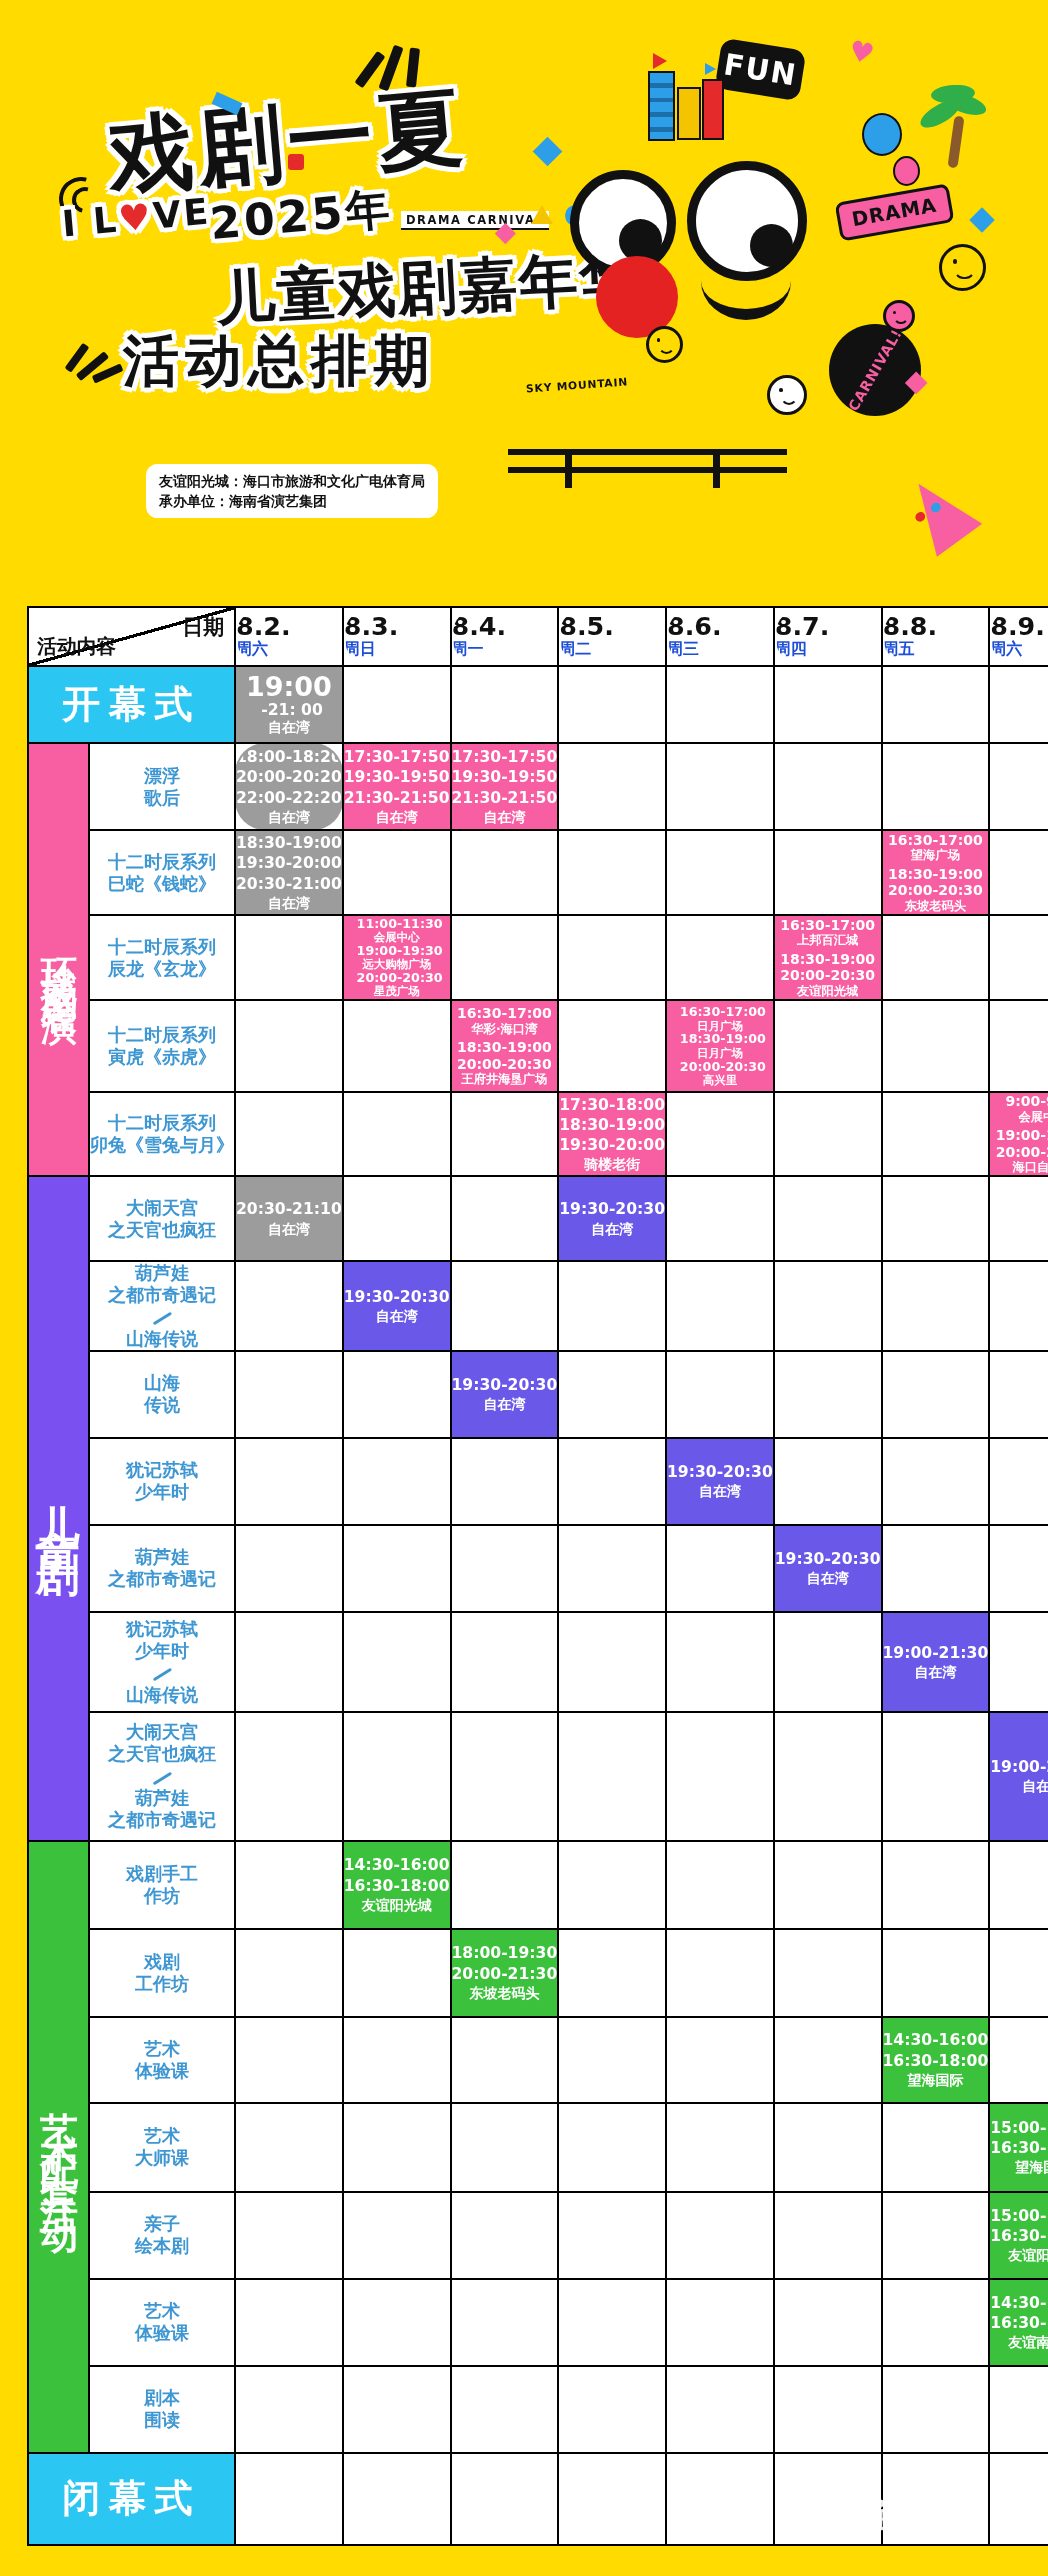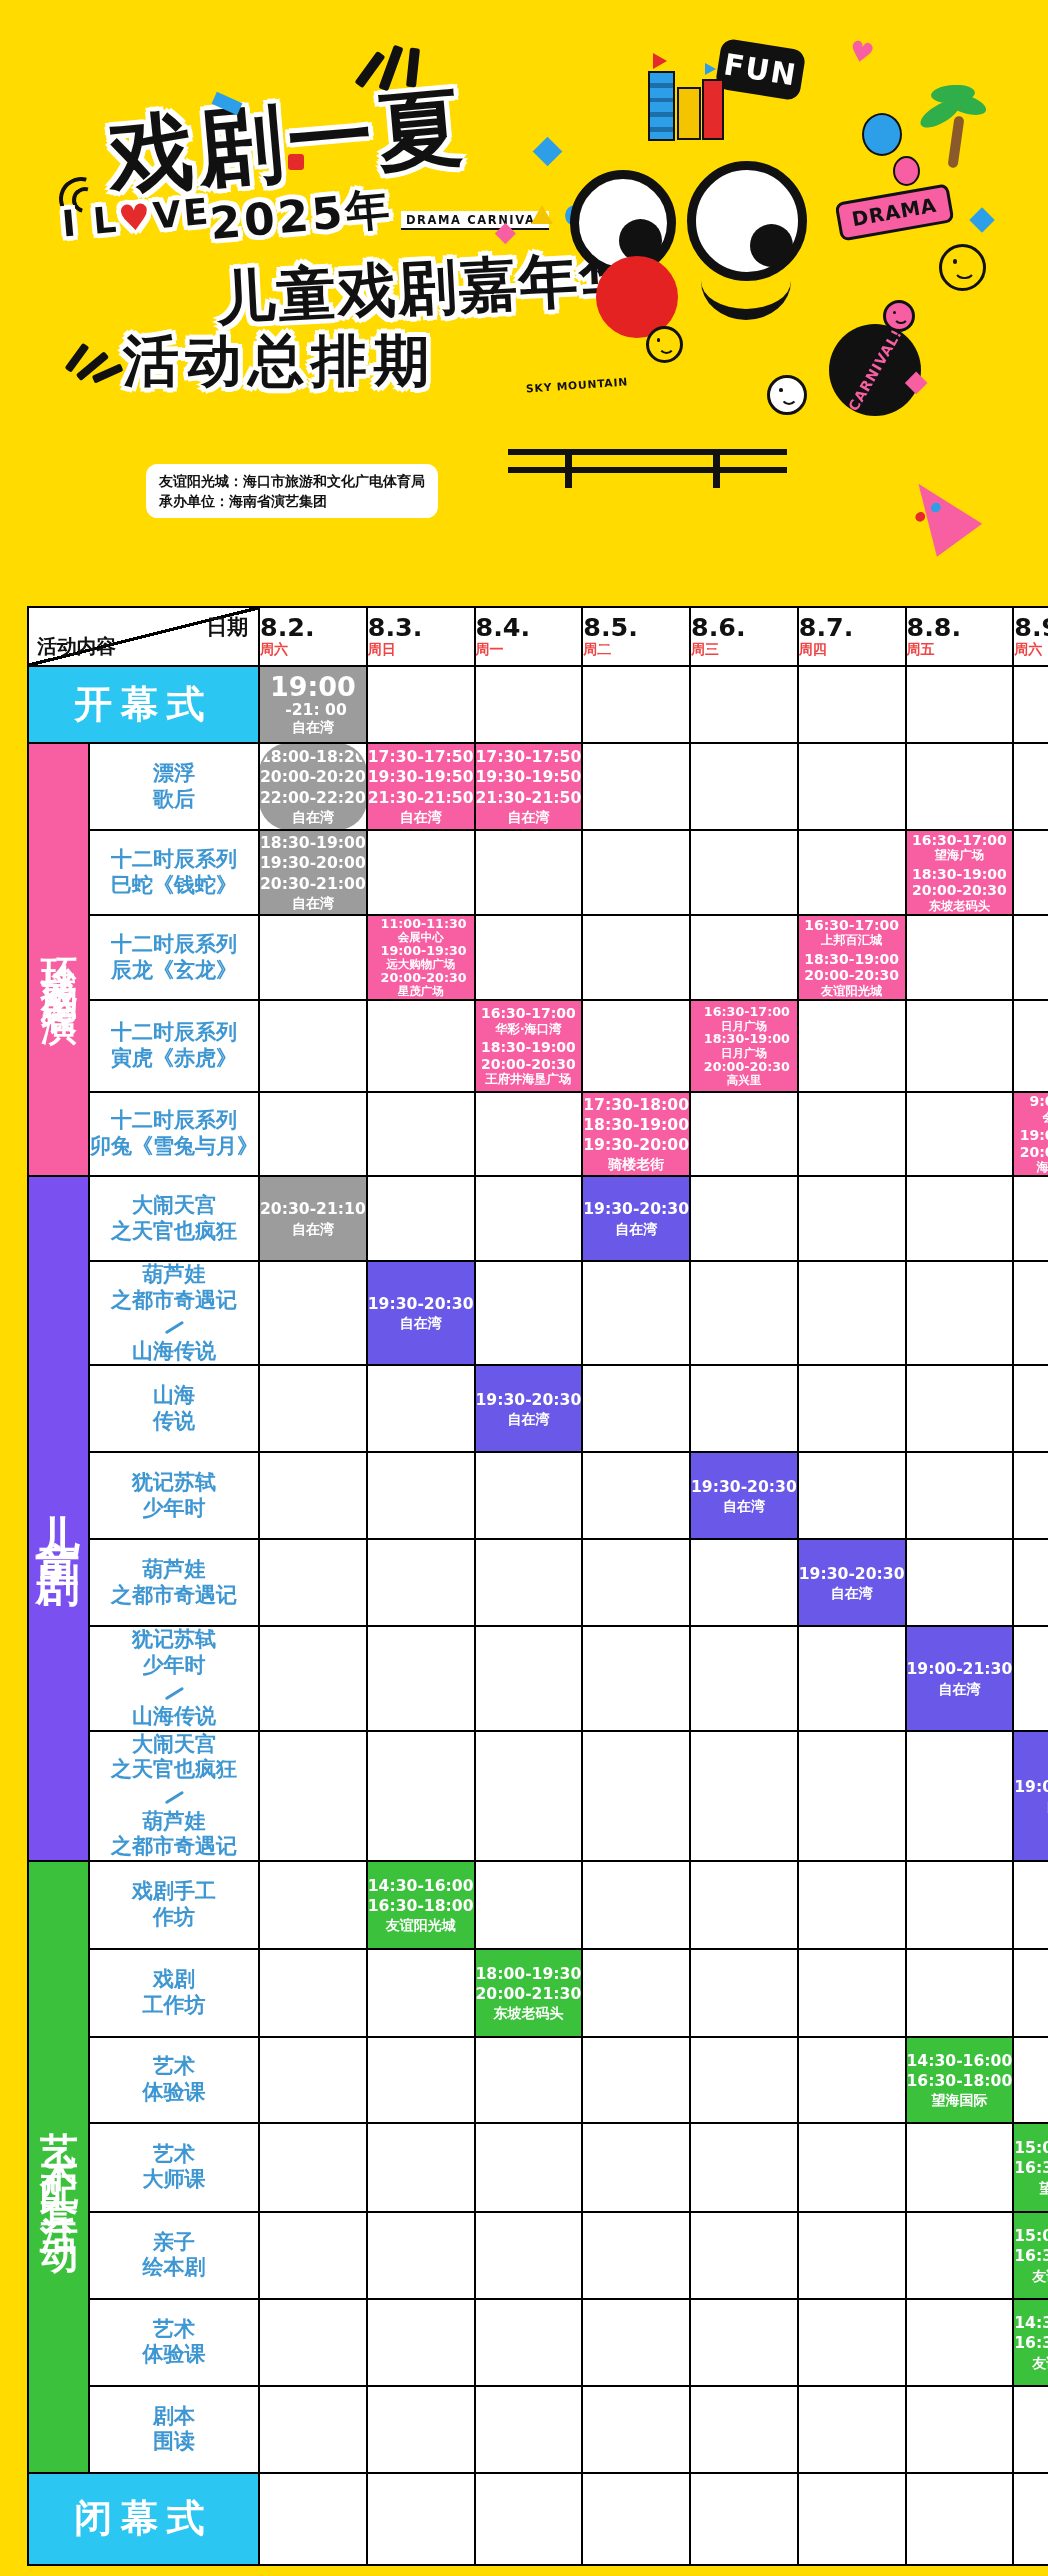--- a/index.html
+++ b/index.html
@@ -100,30 +100,30 @@
   .popper{position:absolute;left:911px;top:477px;width:0;height:0;transform:rotate(-36deg);
           border-left:28px solid transparent;border-right:28px solid transparent;border-bottom:70px solid #F75FA2;}
   .popper::after{content:"";position:absolute;left:-4.9px;top:24.6px;width:9.8px;height:9.8px;border-radius:50%;background:#2D9FE8;box-shadow:21px -14.7px 0 #FFDB00,-18px -1.6px 0 #E42A2A;}
   
   table.schedule{position:absolute;left:27px;top:606px;border-collapse:collapse;table-layout:fixed;background:#fff;}
   table.schedule td{border:2.5px solid #000;padding:0;overflow:hidden;vertical-align:middle;}
   td.corner{position:relative;background:
      linear-gradient(to bottom right,#fff 0,#fff calc(50% - 1.6px),#000 calc(50% - 1.6px),#000 calc(50% + 1.6px),#fff calc(50% + 1.6px),#fff 100%);}
   .cor-date{position:absolute;right:9.8px;top:4.9px;font-size:21px;font-weight:900;color:#111;}
   .cor-act{position:absolute;left:8.2px;bottom:4.9px;font-size:19.7px;font-weight:900;color:#111;}
-  td.datehead{background:#fff;padding-left:7.4px;vertical-align:middle;}
+  td.datehead{background:#fff;padding-left:7.4px;vertical-align:middle;border-radius:26px;}
   td.datehead strong{display:block;font-size:25.4px;font-weight:900;color:#111;line-height:1.05;}
-  td.datehead span{display:block;font-size:14px;font-weight:800;color:#ef4444;}
+  td.datehead span{display:block;font-size:16px;font-weight:800;color:#1d4ed8;}
   td.full-label{color:#fff;font-size:38px;font-weight:900;text-align:center;letter-spacing:8.2px;}
   td.sec-label{text-align:center;}
   td.sec-label span{writing-mode:vertical-rl;text-orientation:upright;color:#fff;font-weight:900;display:inline-block;}
   td[data-name="section-env"] span{font-size:36px;letter-spacing:9.8px;}
   td[data-name="section-kids"] span{font-size:44px;letter-spacing:24.6px;}
   td[data-name="section-art"] span{font-size:38px;letter-spacing:21px;}
-  td.act{background:#fff;color:#3E97D2;font-weight:900;text-align:center;font-size:21px;line-height:1.22;}
+  td.act{background:#fff;color:#3E97D2;font-weight:900;text-align:center;font-size:18px;line-height:1.22;}
   td.act .aline{white-space:nowrap;}
   .slash{display:inline-block;width:21px;height:3.3px;background:#3E97D2;transform:rotate(-32deg);margin:2.5px 0;border-radius:1.6px;}
   td.cell{text-align:center;padding:1.6px 0.8px;}
   .cell .t{font-size:15.6px;font-weight:700;color:#fff;line-height:1.3;white-space:nowrap;}
   .cell .v{font-size:14px;font-weight:700;color:#fff;line-height:1.3;white-space:nowrap;}
   .cell .big{font-size:27px;font-weight:900;line-height:1.1;}
   .cell .sm{font-size:15.6px;text-align:right;padding-right:19px;line-height:1.05;white-space:nowrap;}
   .cell .gap{margin-top:5.7px;}
   .cell.dense .t{font-size:14px;line-height:1.18;}
   .cell.dense .v{font-size:12.3px;line-height:1.18;text-align:center;}

